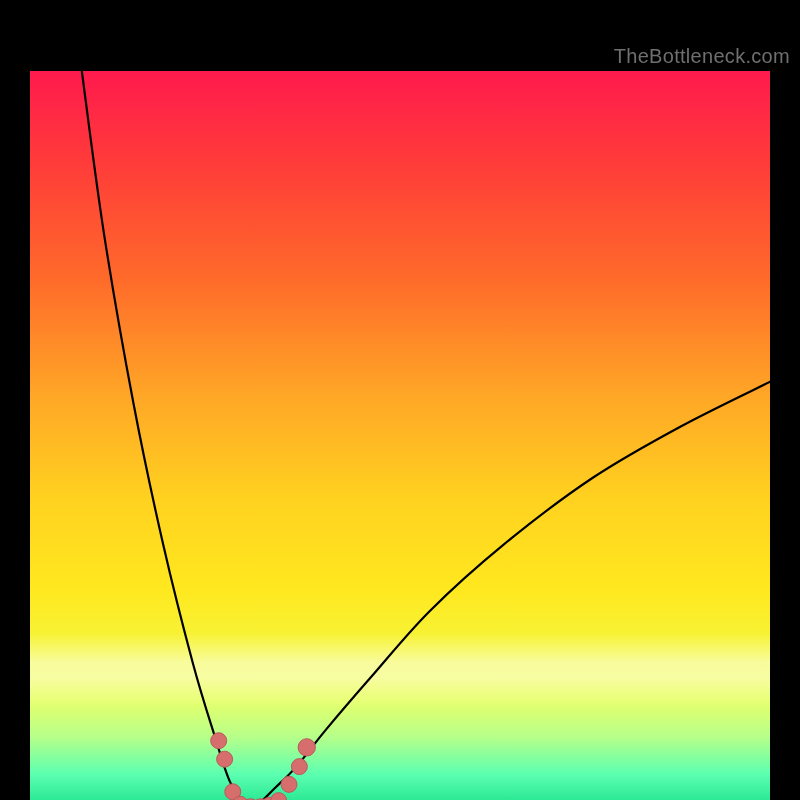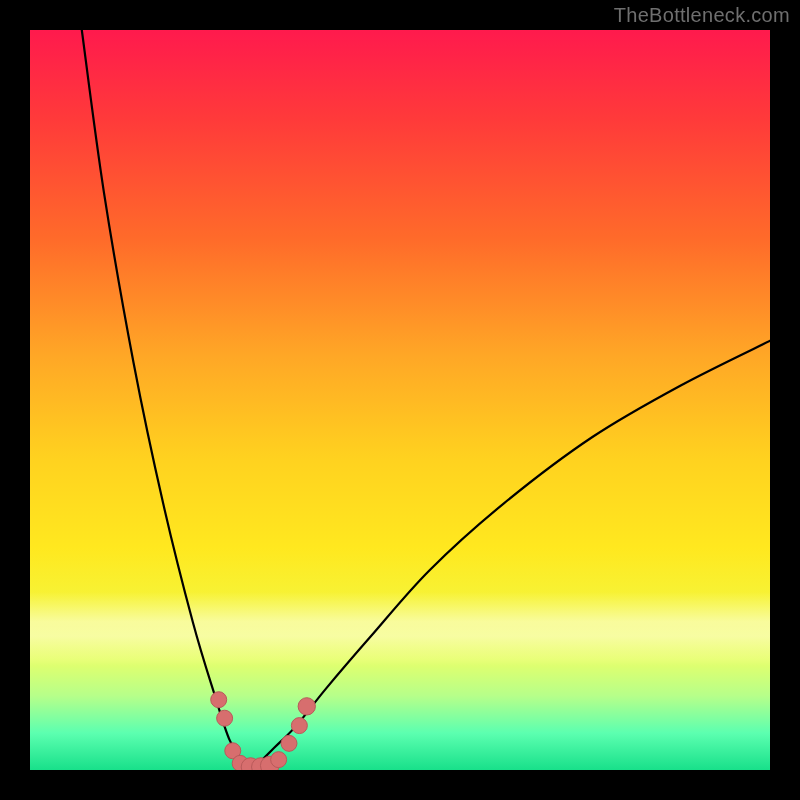--- a/index.html
+++ b/index.html
@@ -8,20 +8,21 @@
     width: 800px;
     height: 800px;
     background: #000;
     font-family: Arial, Helvetica, sans-serif;
     overflow: hidden;
   }
   .frame {
     position: absolute;
     inset: 0;
     background: #000;
+    margin-top: 41px;
   }
   .plot-area {
     position: absolute;
     left: 30px;
     top: 30px;
     width: 740px;
     height: 740px;
     background: linear-gradient(to bottom,
       #ff1a4d 0%,
       #ff3a3a 12%,

